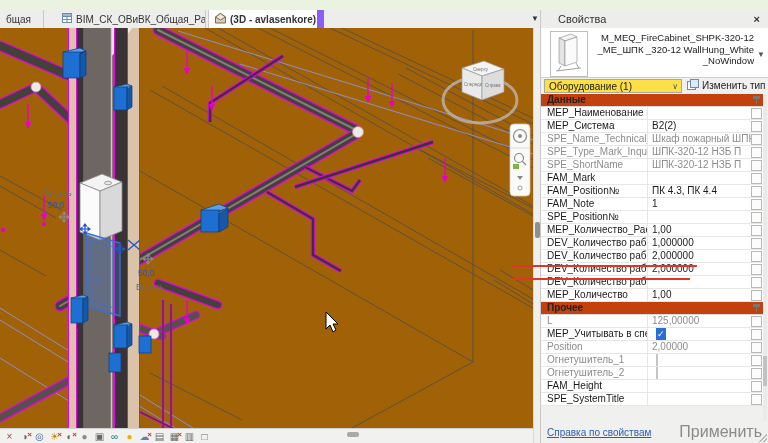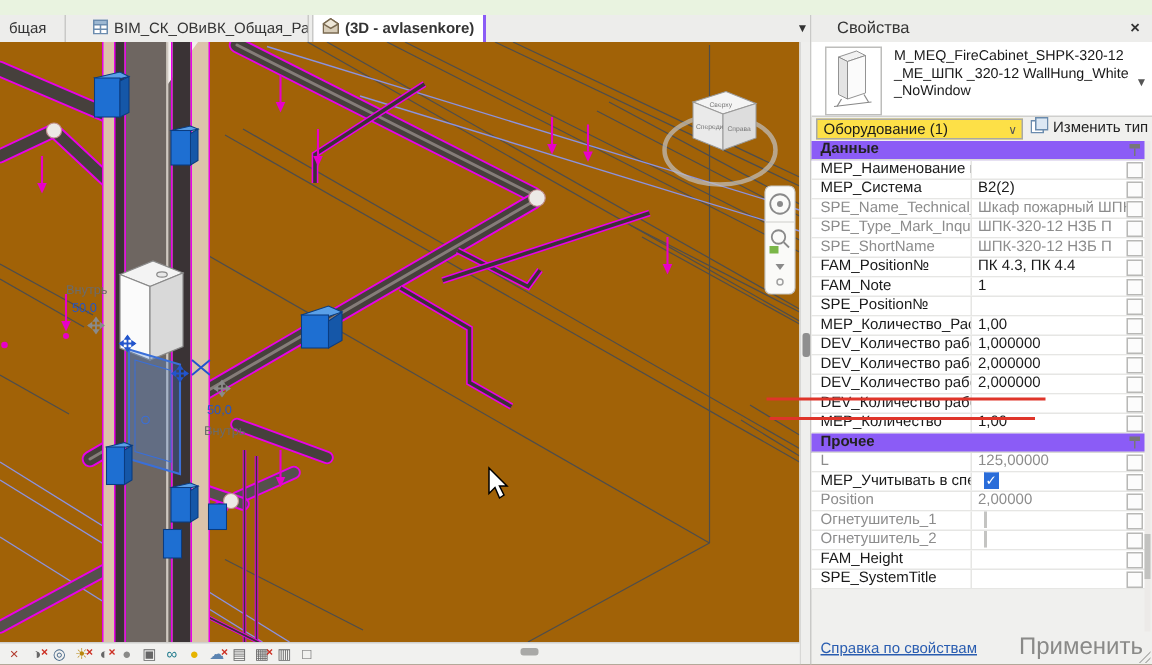--- a/index.html
+++ b/index.html
@@ -6,21 +6,21 @@
   #app{position:relative;width:768px;height:443px;overflow:hidden;background:#fff;
        font-family:"Liberation Sans","DejaVu Sans",sans-serif;-webkit-font-smoothing:antialiased;}
   
   #ribbon-strip{position:absolute;left:0;top:0;width:768px;height:10px;background:#e9f3e0;border-bottom:1px solid #dfe8d6;}
   
   #tabbar{position:absolute;left:0;top:10px;width:768px;height:18px;background:#ededeb;border-bottom:1px solid #d6d6d4;}
   .tab{position:absolute;top:0;height:18px;display:flex;align-items:center;font-size:10px;color:#333;
        box-sizing:border-box;padding:0 6px;white-space:nowrap;overflow:hidden;}
   #tab-partial{left:0;width:44px;border-right:1px solid #c9c9c7;}
   #tab-schedule{left:56px;width:150px;border-right:1px solid #c9c9c7;}
-  #tab-3d{left:208px;width:116px;background:#fff;border-left:1px solid #c9c9c7;border-right:2px solid #8b5cf6;font-weight:bold;}
+  #tab-3d{left:208px;width:116px;background:#fff;border-left:1px solid #c9c9c7;border-right:7px solid #8b5cf6;font-weight:bold;}
   .tab-icon{display:inline-block;margin-right:4px;}
   .tab-close{margin-left:6px;color:#444;font-weight:bold;font-size:10px;cursor:default;}
   #tablist-arrow{position:absolute;left:531px;top:14px;font-size:8px;color:#333;}
   
   #canvas{position:absolute;left:0;top:28px;width:533px;height:400px;background:#a16207;overflow:hidden;text-align:right;}
   
   #vstrip{position:absolute;left:533px;top:28px;width:7px;height:415px;background:#efefed;border-left:1px solid #d8d8d6;}
   #vstrip .thumb{position:absolute;left:1px;top:194px;width:5px;height:16px;background:#8f8f8f;border-radius:2px;}
   
   #vcb{position:absolute;left:0;top:428px;width:533px;height:15px;background:#f1f1ef;border-top:1px solid #cfcfcd;box-sizing:border-box;
@@ -28,35 +28,35 @@
   .vcb-icon{width:15px;height:13px;font-size:10px;line-height:13px;text-align:center;position:relative;cursor:default;}
   .vcb-icon .bx{position:absolute;right:0;top:-2px;color:#cc2f23;font-size:8px;font-weight:bold;}
   #hscroll-thumb{position:absolute;left:347px;top:432px;width:12px;height:5px;background:#a9a9a7;border-radius:2px;}
   
   #props{position:absolute;left:540px;top:10px;width:228px;height:433px;background:#f0f0ee;border-left:1px solid #c9c9c7;box-sizing:border-box;}
   #props-title{position:absolute;left:0;top:0;width:100%;height:18px;font-size:11px;color:#333;
                display:flex;align-items:center;box-sizing:border-box;padding:0 8px 0 17px;background:#ededeb;}
   #props-close{margin-left:auto;font-weight:bold;color:#333;}
   #type-preview{position:absolute;left:0;top:18px;width:100%;height:50px;background:#fff;border-bottom:1px solid #cfcfcd;box-sizing:border-box;}
   #type-thumb{position:absolute;left:9px;top:3px;width:36px;height:44px;border:1px solid #bdbdbb;background:#fff;}
-  #type-name{position:absolute;left:55px;top:4px;width:158px;font-size:9.5px;line-height:11.5px;color:#1a1a1a;word-break:break-all;}
+  #type-name{position:absolute;left:55px;top:4px;width:158px;font-size:9.5px;line-height:11.5px;color:#1a1a1a;word-break:break-all;text-align:right;}
   #type-dd{position:absolute;right:3px;top:22px;font-size:8px;color:#555;}
   #selector-row{position:absolute;left:0;top:68px;width:100%;height:16px;}
   #family-select{position:absolute;left:3px;top:1px;width:138px;height:14px;background:#fde047;border:1px solid #a8a8a6;
                  font-size:10px;line-height:13px;box-sizing:border-box;padding-left:4px;color:#1a1a1a;display:flex;}
   #family-select .chev{margin-left:auto;margin-right:3px;font-size:8px;color:#555;}
   #edit-type{position:absolute;left:146px;top:1px;height:14px;font-size:10px;line-height:14px;color:#222;display:flex;align-items:center;}
   #edit-type .et-icon{display:inline-block;margin-right:3px;}
   #prop-rows{position:absolute;left:0;top:84px;width:224px;}
   .prow{height:13px;display:flex;border-bottom:1px solid #e6e6e4;box-sizing:border-box;font-size:10px;line-height:11px;background:#fff;align-items:center;}
   .prow .pname{width:100px;padding-left:6px;border-right:1px solid #e6e6e4;white-space:nowrap;overflow:hidden;color:#1a1a1a;height:12px;}
   .prow .pval{flex:1;padding-left:4px;white-space:nowrap;overflow:hidden;color:#1a1a1a;height:12px;}
   .prow.ro .pname,.prow.ro .pval{color:#8c8c8c;}
   .prow .passoc{width:9px;height:9px;border:1px solid #b8b8b6;background:#fcfcfc;margin-right:3px;flex:none;}
-  .prow.section{background:#8b5cf6;font-weight:bold;border-bottom:1px solid #d9d9d7;}
+  .prow.section{background:#c2410c;font-weight:bold;border-bottom:1px solid #d9d9d7;}
   .prow.section .pname{width:auto;border-right:none;flex:1;color:#222;}
   .pin{flex:none;margin-right:5px;width:7px;height:8px;position:relative;}
   .pin:before{content:"";position:absolute;left:0;top:0;width:7px;height:3px;background:#777;}
   .pin:after{content:"";position:absolute;left:3px;top:3px;width:1px;height:5px;background:#777;}
   .cb{width:10px;height:10px;box-sizing:border-box;border:1px solid #9a9a98;background:#fff;margin-left:4px;
       font-size:9px;line-height:9px;text-align:center;color:#fff;flex:none;}
   .cb.checked{background:#2a6dd9;border-color:#2a6dd9;}
   .cb.disabled{background:#f3f3f1;border-color:#c4c4c2;}
   #props-scroll{position:absolute;right:1px;top:84px;width:4px;height:327px;background:#eceae8;}
   #props-scroll .thumb{position:absolute;left:0;top:262px;width:4px;height:30px;background:#c2c2c0;}
@@ -393,20 +393,25 @@
           <span class="pname">SPE_Type_Mark_Inquiry...</span>
           <span class="pval">ШПК-320-12 НЗБ П</span>
           <span class="passoc"></span>
         </div>
         <div class="prow ro">
           <span class="pname">SPE_ShortName</span>
           <span class="pval">ШПК-320-12 НЗБ П</span>
           <span class="passoc"></span>
         </div>
         <div class="prow">
+          <span class="pname">FAM_Mark</span>
+          <span class="pval"></span>
+          <span class="passoc"></span>
+        </div>
+        <div class="prow">
           <span class="pname">FAM_Position№</span>
           <span class="pval">ПК 4.3, ПК 4.4</span>
           <span class="passoc"></span>
         </div>
         <div class="prow">
           <span class="pname">FAM_Note</span>
           <span class="pval">1</span>
           <span class="passoc"></span>
         </div>
         <div class="prow">

